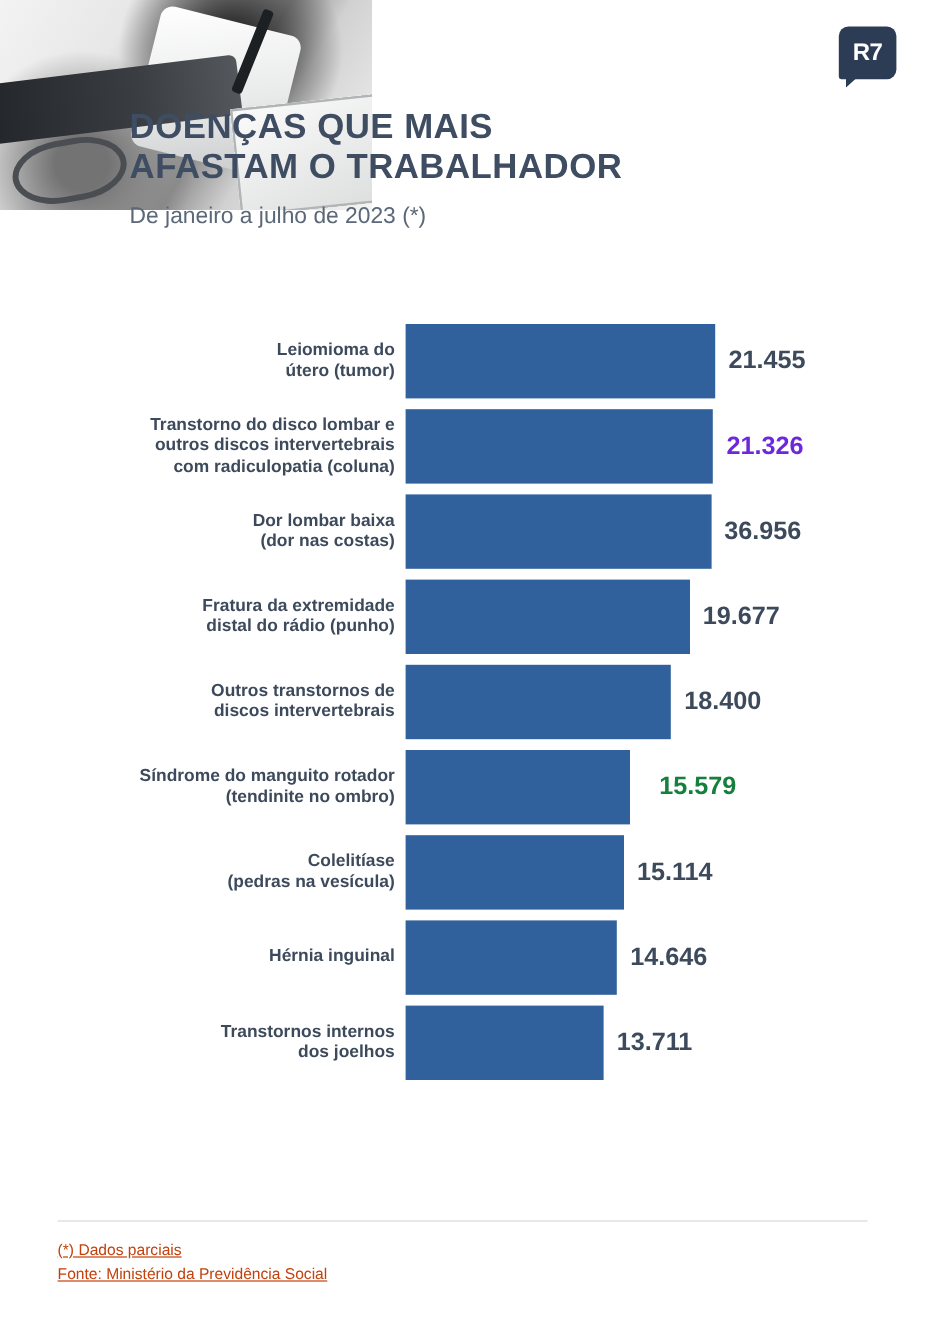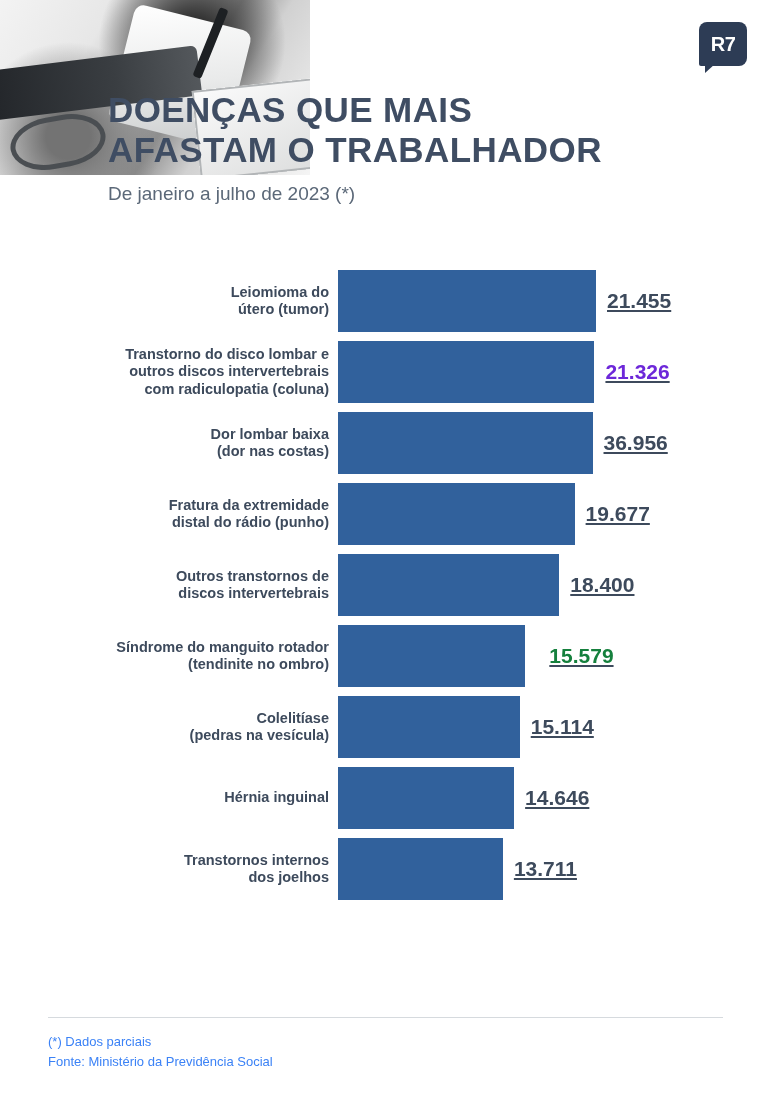--- a/index.html
+++ b/index.html
@@ -119,21 +119,21 @@
     border-bottom: 9px solid transparent;
   }
 
   .title-block {
     position: absolute;
     left: 108px;
     top: 90px;
     right: 36px;
   }
   .title {
-    font-size: 35px;
+    font-size: 29px;
     line-height: 1.13;
     font-weight: bold;
     letter-spacing: 0.4px;
     color: #3f4d63;
     text-transform: uppercase;
     margin: 0;
   }
   .subtitle {
     margin: 14px 0 0 0;
     font-size: 19px;
@@ -162,21 +162,20 @@
     font-weight: bold;
     line-height: 1.2;
     color: #3d4a5c;
     white-space: pre-line;
   }
   .bar-wrap {
     flex: 1;
     display: flex;
     align-items: center;
     height: 100%;
-    text-decoration: underline;
   }
   .bar {
     height: 100%;
     background: #31619c;
   }
   .bar-value {
     margin-left: 11px;
     font-size: 21px;
     font-weight: bold;
     color: #3d4a5c;
@@ -185,22 +184,23 @@
 
   
   .footer {
     position: absolute;
     left: 48px;
     right: 48px;
     bottom: 28px;
     border-top: 1px solid #d6dade;
     padding-top: 14px;
     font-size: 13px;
-    color: #3b82f6;
+    color: #c2410c;
     line-height: 1.55;
+    text-decoration: underline;
   }
 </style>
 </head>
 <body>
 
 <div class="header">
   <div class="photo">
     <div class="ph-inner"></div>
     <div class="ph-cuff"></div>
     <div class="ph-arm"></div>

